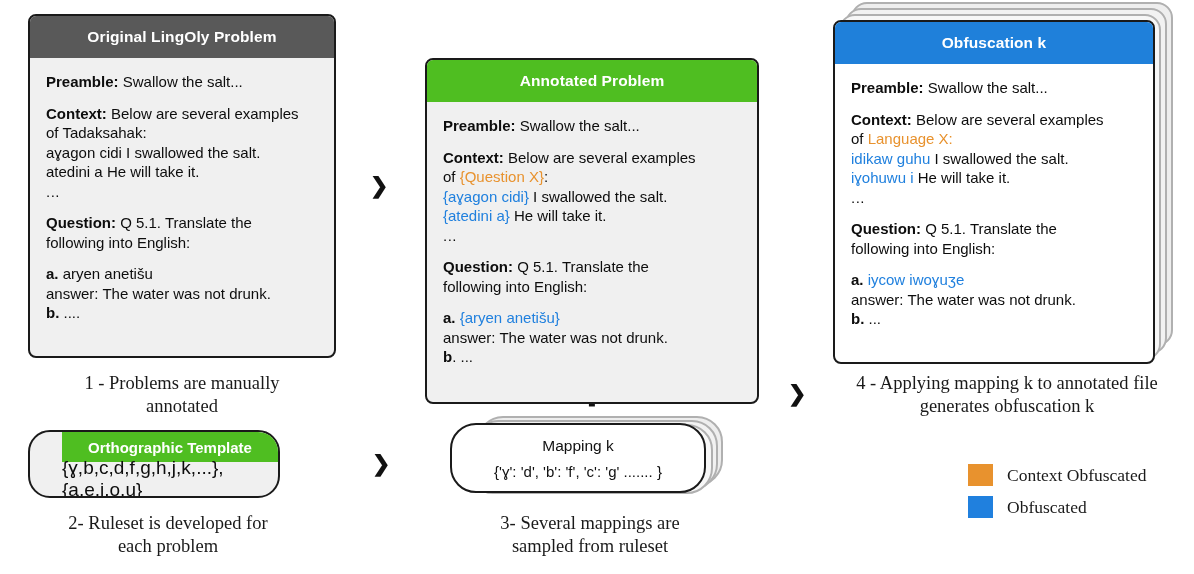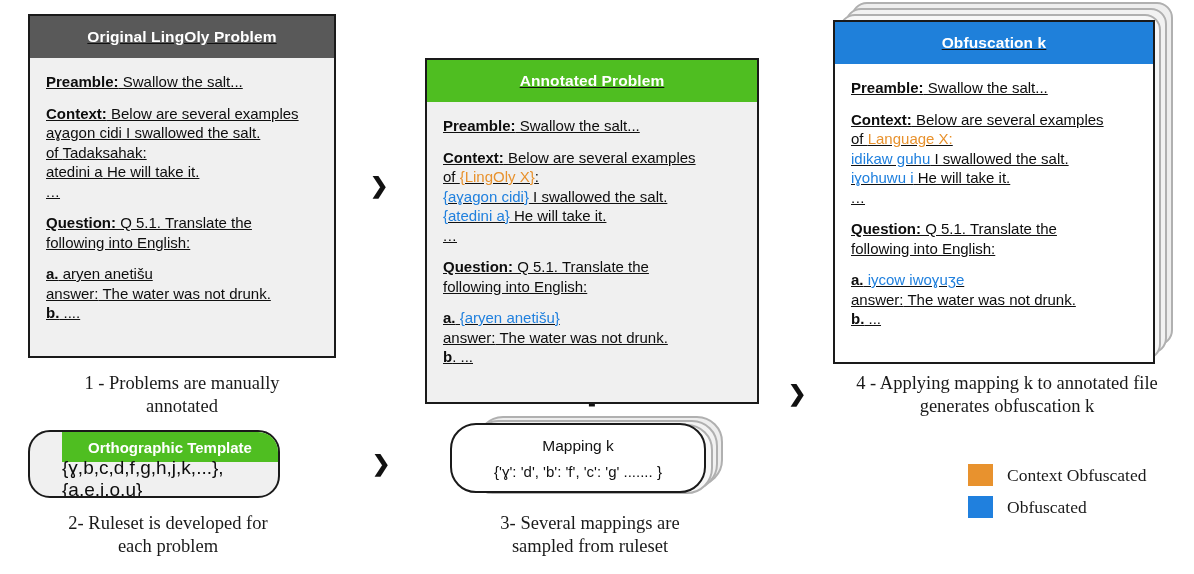--- a/index.html
+++ b/index.html
@@ -15,25 +15,24 @@
     font-family: "Liberation Sans", sans-serif;
     color: #111111;
   }
   .stage { position: absolute; left: 0; top: 0; width: 1194px; height: 574px; }
 
   
   .card {
     position: absolute;
     box-sizing: border-box;
     border: 2.5px solid #1a1a1a;
-    border-radius: 0;
+    border-radius: 8px;
     overflow: hidden;
     background: #f0f0f0;
     z-index: 3;
-    text-decoration: underline;
   }
   .card-header {
     height: 42px;
     display: flex;
     align-items: center;
     justify-content: center;
     color: #ffffff;
     font-weight: bold;
     font-size: 15.5px;
     letter-spacing: 0.1px;
@@ -163,24 +162,24 @@
     </div>
     <div class="card-body">
       <p>
         <span class="lbl">Preamble:</span><span> Swallow the salt...</span>
       </p>
       <div class="gap"></div>
       <p>
         <span class="lbl">Context:</span><span> Below are several examples</span>
       </p>
       <p>
+        <span>of </span><span>Tadaksahak:</span>
+      </p>
+      <p>
         <span>aɣagon cidi</span><span> I swallowed the salt.</span>
-      </p>
-      <p>
-        <span>of </span><span>Tadaksahak:</span>
       </p>
       <p>
         <span>atedini a</span><span> He will take it.</span>
       </p>
       <p class="ell">...</p>
       <div class="gap"></div>
       <p>
         <span class="lbl">Question:</span><span> Q 5.1. Translate the</span>
       </p>
       <p>following into English:</p>
@@ -205,21 +204,21 @@
     </div>
     <div class="card-body">
       <p>
         <span class="lbl">Preamble:</span><span>  Swallow the salt...</span>
       </p>
       <div class="gap"></div>
       <p>
         <span class="lbl">Context:</span><span> Below are several examples</span>
       </p>
       <p>
-        <span>of </span><span class="tok-orange">{LingOly X}</span><span>:</span>
+        <span>of </span><span class="tok-orange">{Question X}</span><span>:</span>
       </p>
       <p>
         <span class="tok-blue">{aɣagon cidi}</span><span> I swallowed the salt.</span>
       </p>
       <p>
         <span class="tok-blue">{atedini a}</span><span> He will take it.</span>
       </p>
       <p class="ell">...</p>
       <div class="gap"></div>
       <p>

